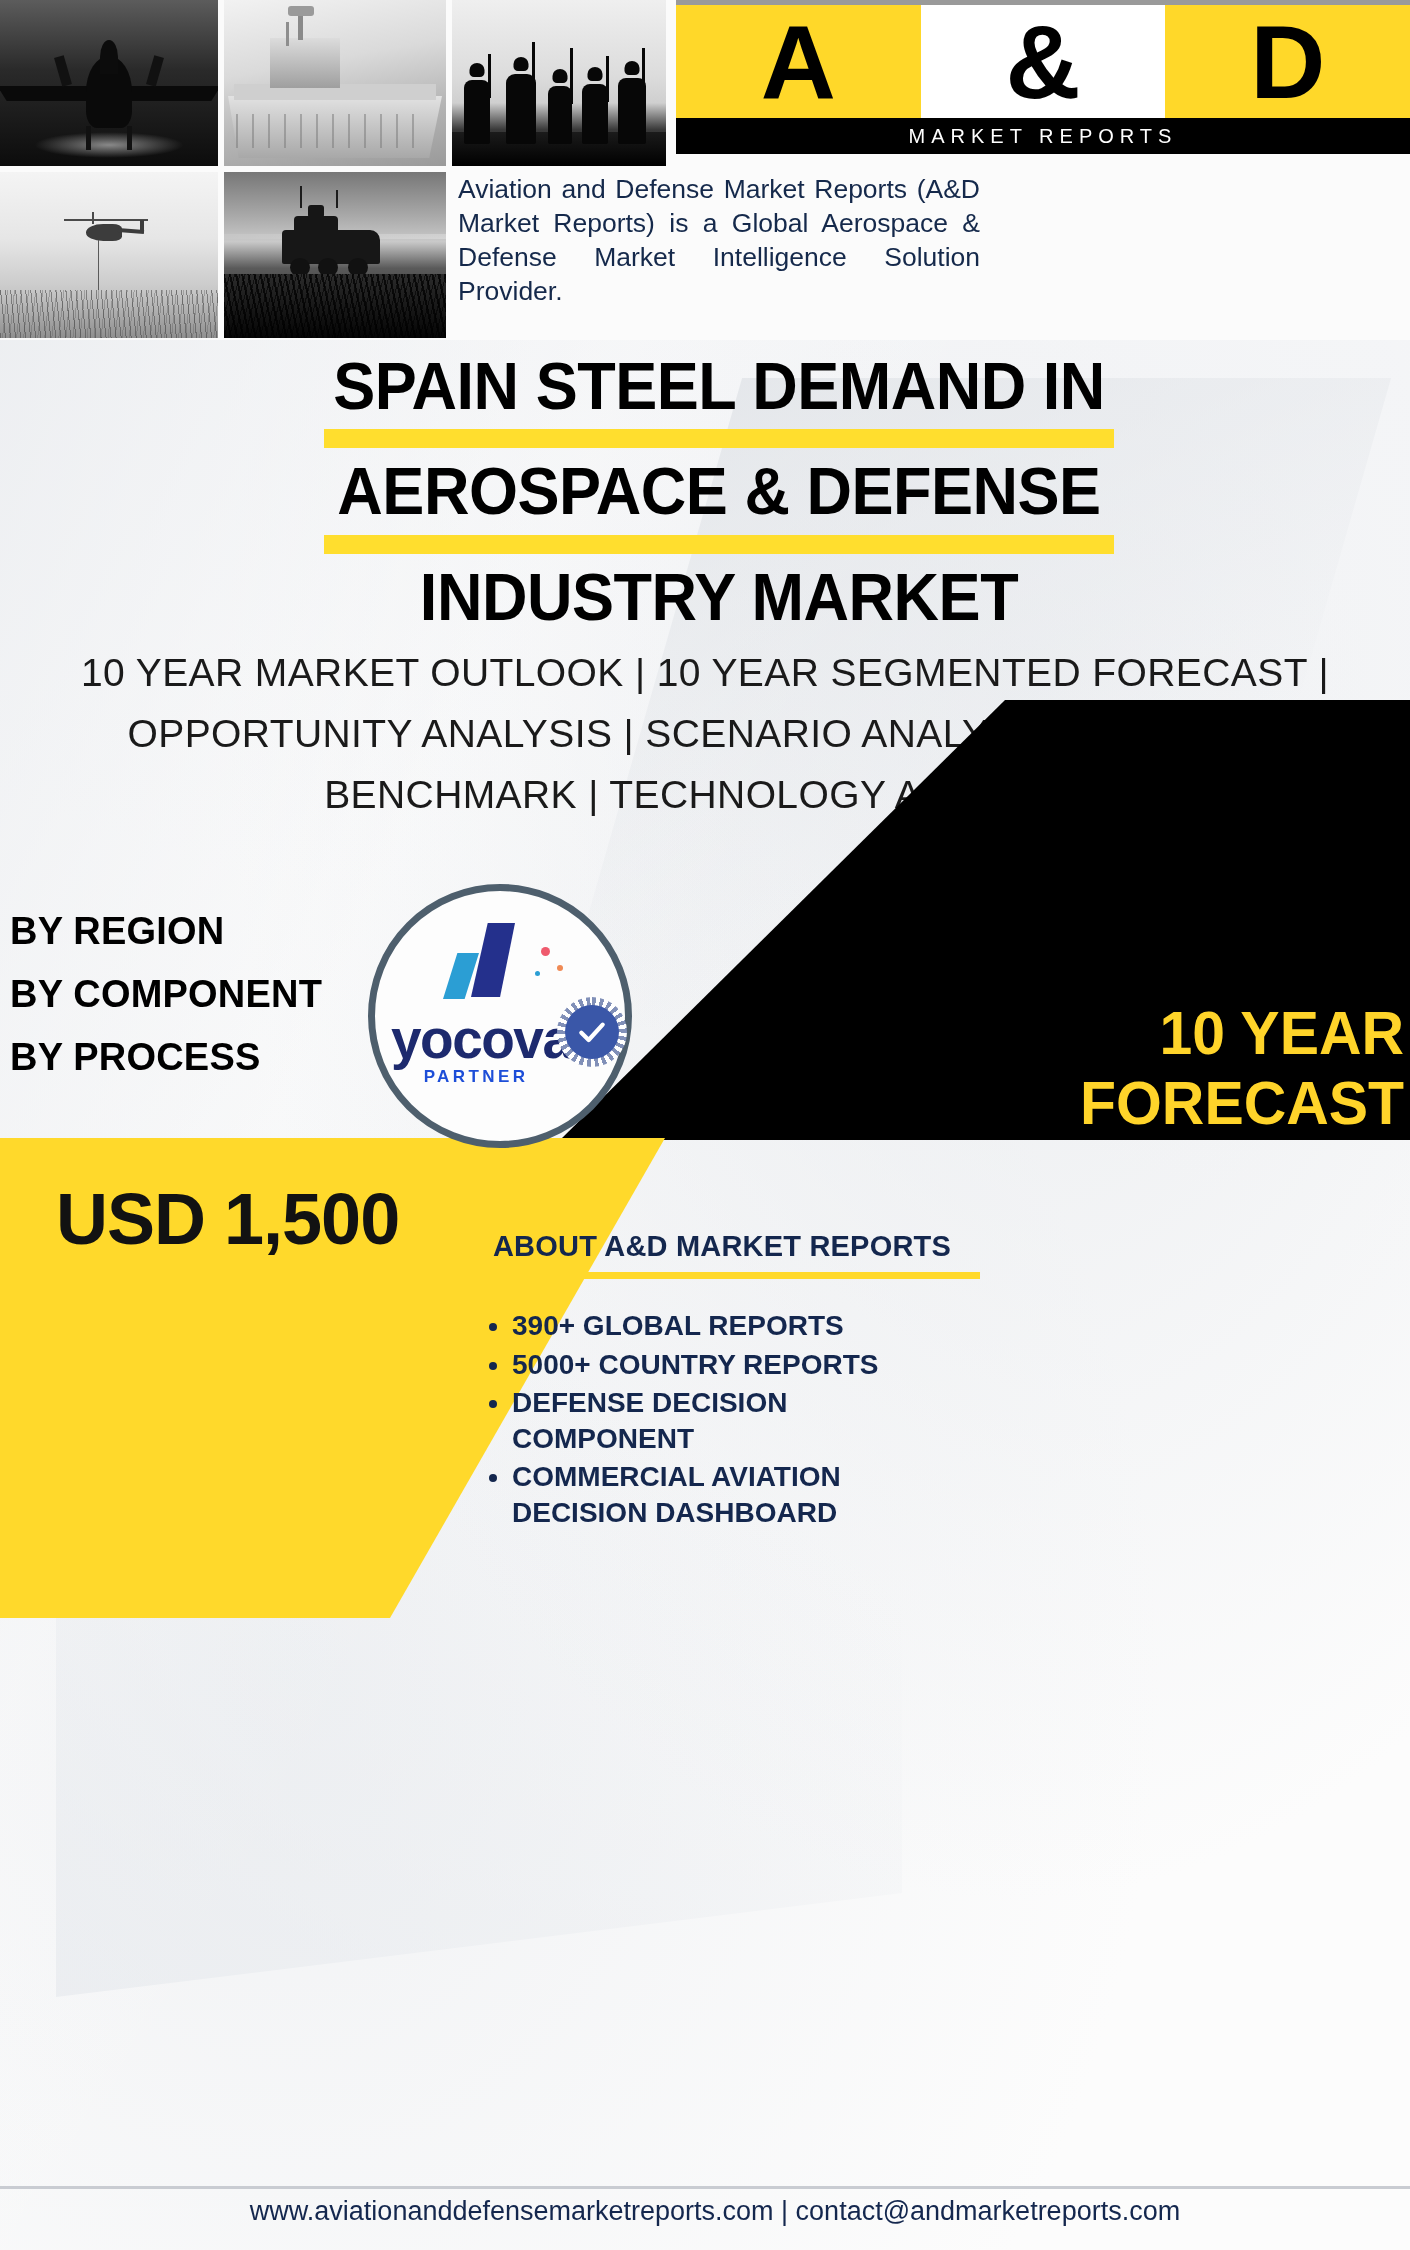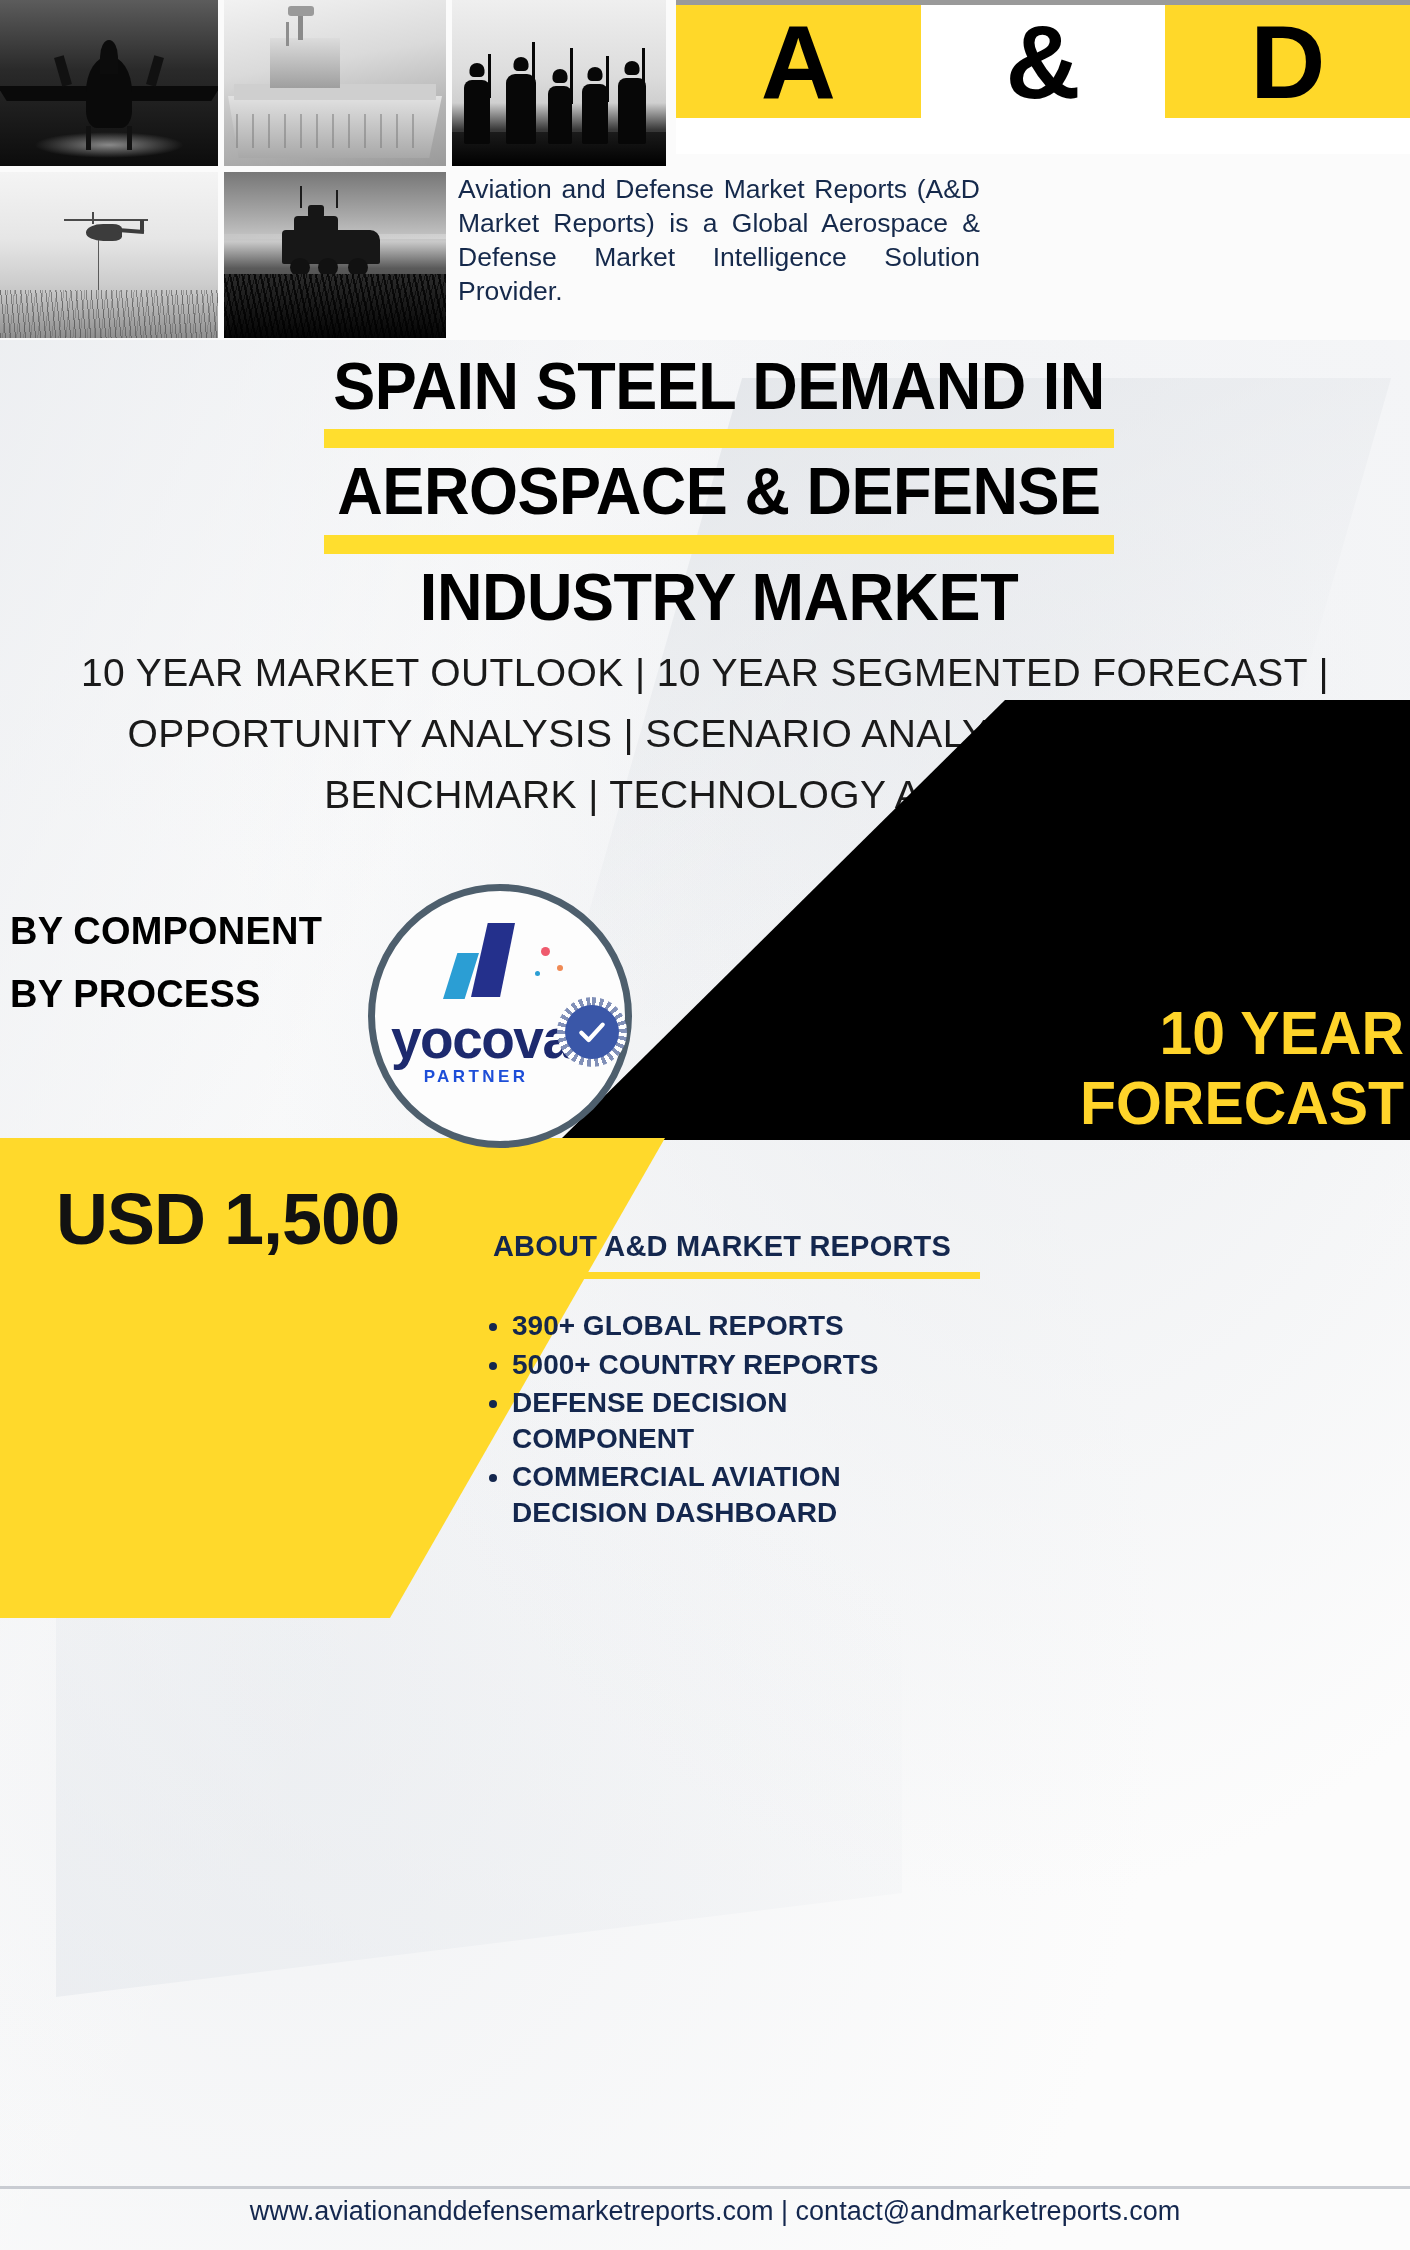--- a/index.html
+++ b/index.html
@@ -305,20 +305,23 @@
     <div class="veh-ground"></div>
   </div>
 
   <div class="logo">
     <div class="logo-topline"></div>
     <div class="logo-letters">
       <div class="logo-cell y">A</div>
       <div class="logo-cell w">&amp;</div>
       <div class="logo-cell y">D</div>
     </div>
+    <div class="logo-bar">
+      <span>MARKET REPORTS</span>
+    </div>
   </div>
 </div>
 
 <div class="intro">Aviation and Defense Market Reports (A&amp;D Market Reports) is a Global Aerospace &amp; Defense Market Intelligence Solution Provider.</div>
 
 <div class="title-wrap">
   <div class="tline">SPAIN STEEL DEMAND IN</div>
   <div class="hl"></div>
   <div class="tline">AEROSPACE &amp; DEFENSE</div>
   <div class="hl"></div>
@@ -327,20 +330,21 @@
 
 <div class="subtitle">10 YEAR MARKET OUTLOOK | 10 YEAR SEGMENTED FORECAST | OPPORTUNITY ANALYSIS | SCENARIO ANALYSIS | COMPANY BENCHMARK | TECHNOLOGY ANALYSIS</div>
 
 <div class="black-diag"></div>
 <div class="forecast">
   <div>10 YEAR</div>
   <div>FORECAST</div>
 </div>
 
 <div class="bylist">
+  <div class="byitem">BY REGION</div>
   <div class="byitem">BY COMPONENT</div>
   <div class="byitem">BY PROCESS</div>
 </div>
 
 <div class="yocova">
   <div class="yo-chev">
     <div class="yo-c1"></div>
     <div class="yo-c2"></div>
   </div>
   <div class="yo-dot1"></div>

